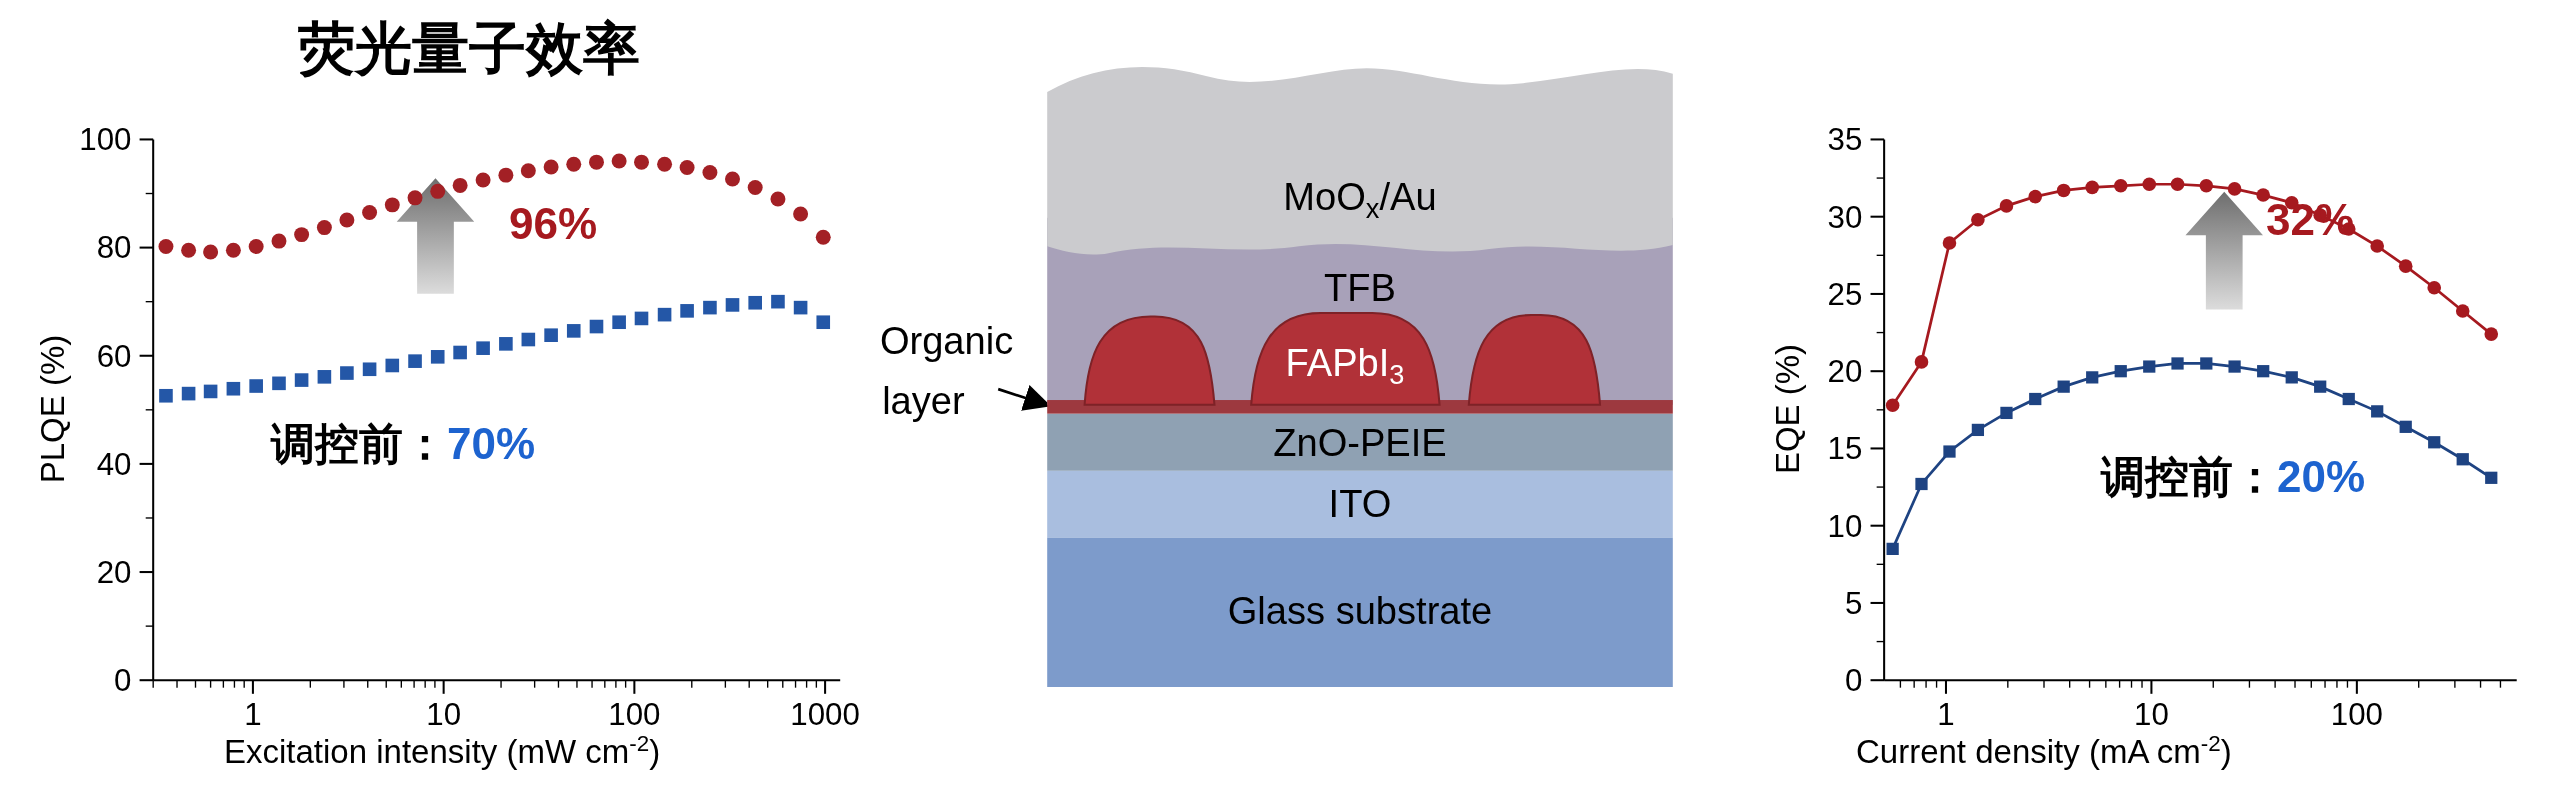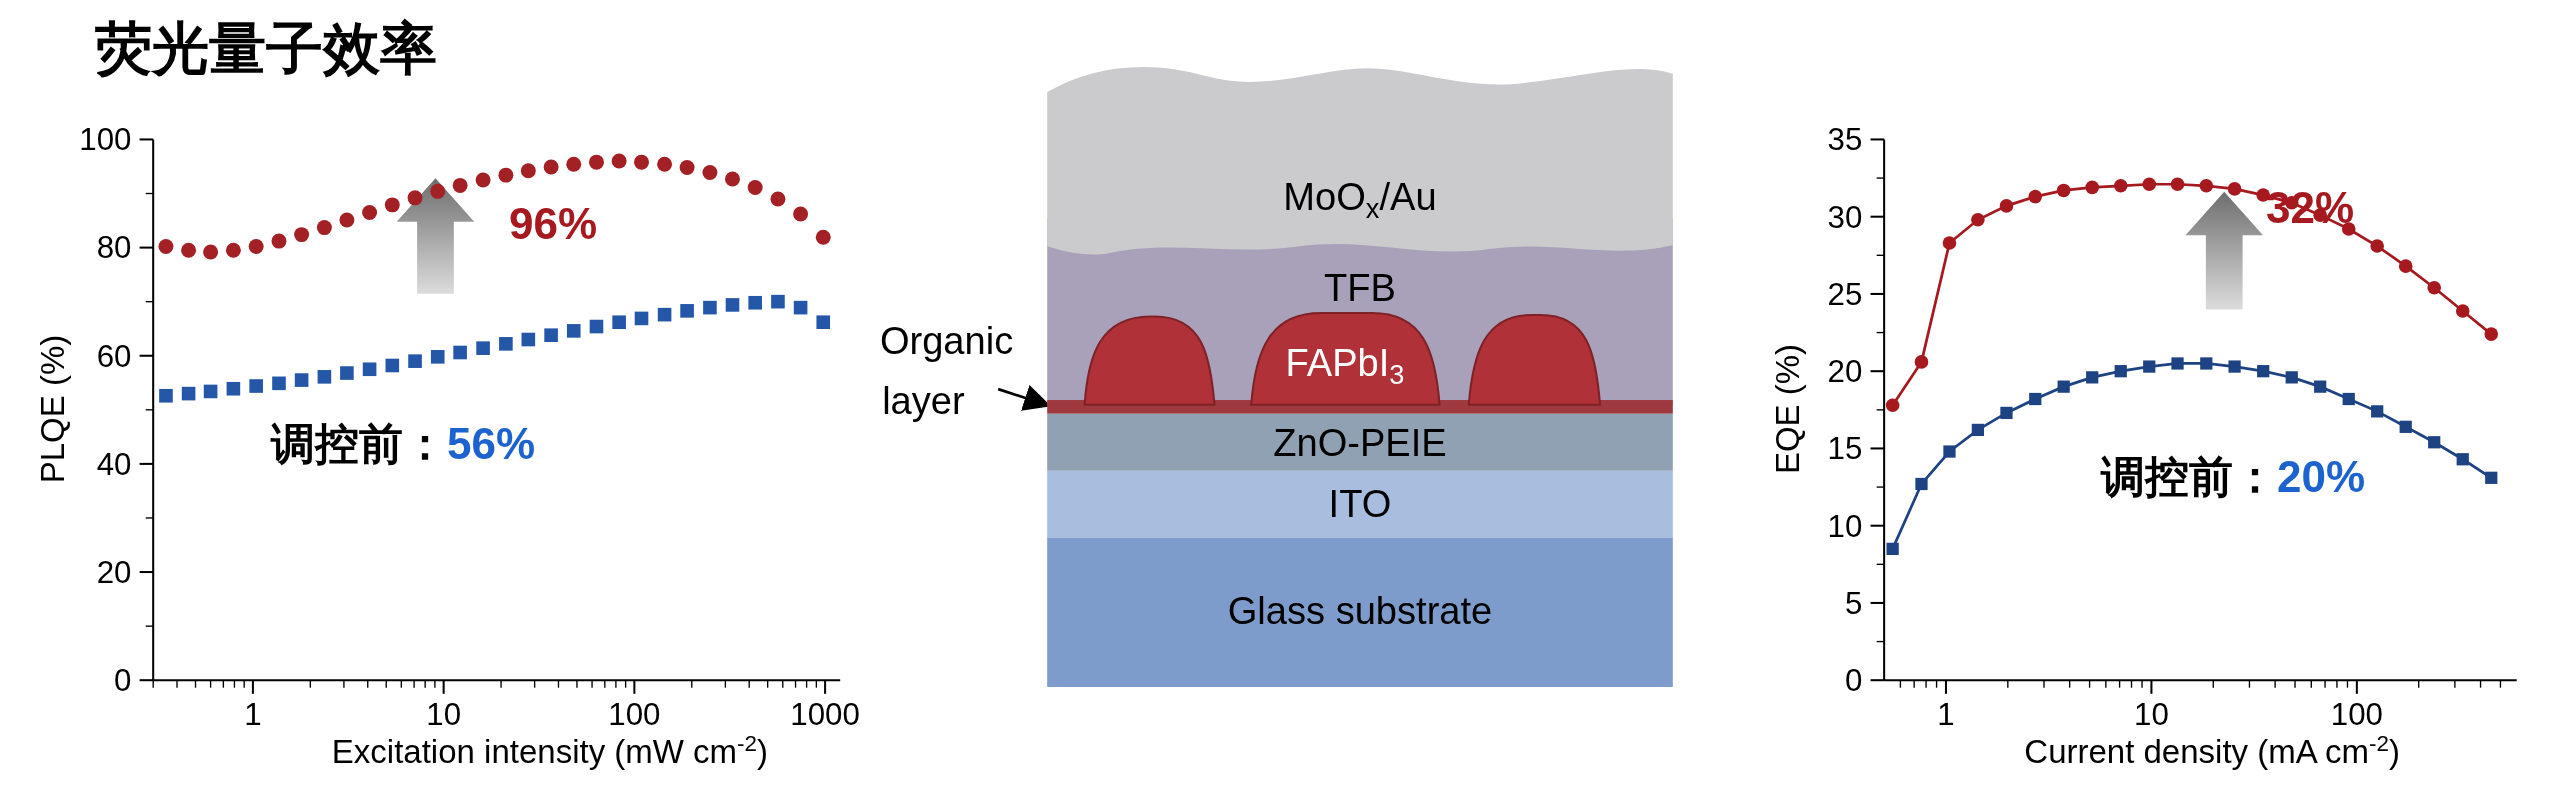--- a/index.html
+++ b/index.html
@@ -1,22 +1,22 @@
 <!DOCTYPE html>
 <html style="font-size:11px"><head>
 <meta charset="utf-8">
 <style>
   html,body{margin:0;padding:0;background:#fff;}
   #page{position:relative;width:2576px;height:804px;background:#fff;overflow:hidden;
         font-family:"Liberation Sans",sans-serif;color:#000;}
   #page svg{position:absolute;left:0;top:0;}
-  .panel-title{position:absolute;font-size:57px;font-weight:bold;text-align:left;white-space:nowrap;}
+  .panel-title{position:absolute;font-size:57px;font-weight:bold;text-align:center;white-space:nowrap;}
   .ylabel{position:absolute;font-size:33px;white-space:nowrap;
           transform:translate(-50%,-50%) rotate(-90deg);}
-  .xlabel{position:absolute;font-size:33px;text-align:right;white-space:nowrap;}
+  .xlabel{position:absolute;font-size:33px;text-align:left;white-space:nowrap;}
   .sup{font-size:22.4px;vertical-align:super;}
   .annot{position:absolute;font-size:44px;font-weight:bold;white-space:nowrap;}
   .annot-red{color:var(--annot-red,#a6191f);}
   .annot .blue{color:var(--annot-blue,#1d63cf);}
   .dlabel{font-size:56px;font-family:"Liberation Sans",sans-serif;}
   .dome{stroke:#7e2227;stroke-width:3px;}
 </style>
 </head>
 <body>
 
@@ -157,21 +157,21 @@
         <rect x="1166.7876453719305" y="442.245" width="20" height="20" fill="#2457a7"></rect>
         <rect x="1200.089028114842" y="463.7099999999999" width="20" height="20" fill="#2457a7"></rect>
       </g>
     </svg>
   <div class="ylabel" style="left:53px;top:409px">PLQE (%)</div>
   <div class="xlabel" style="left:224px;top:731px;width:544px">
     <span>Excitation intensity (mW cm</span><span class="sup">-2</span><span>)</span>
   </div>
   <div class="annot annot-red" style="left:509px;top:199px">96%</div>
   <div class="annot" style="left:271px;top:415px">
-    <span>调控前：</span><span class="blue">56%</span>
+    <span>调控前：</span><span class="blue">70%</span>
   </div>
 
   <svg id="diagram" width="830" height="680" viewBox="0 0 1220 1000" style="left:843px;top:41px">
     <defs>
       <marker id="ah" markerWidth="12" markerHeight="12" refX="9" refY="5" orient="auto">
         <path d="M0,0 L10,5 L0,10 Z" fill="#000"></path>
       </marker>
     </defs>
     <text class="dlabel" x="152" y="460" text-anchor="middle" fill="#000">Organic</text>
     <text class="dlabel" x="118" y="548" text-anchor="middle" fill="#000">layer</text>
@@ -310,19 +310,19 @@
         <rect x="957.797096709692" y="618.4857142857143" width="18" height="18" fill="#1e4382"></rect>
         <rect x="999.7131828392357" y="641.2" width="18" height="18" fill="#1e4382"></rect>
         <rect x="1041.624730162177" y="666.1857142857143" width="18" height="18" fill="#1e4382"></rect>
         <rect x="1083.5561246002399" y="693.4428571428571" width="18" height="18" fill="#1e4382"></rect>
       </g>
     </svg>
   <div class="ylabel" style="left:1788px;top:409px">EQE (%)</div>
   <div class="xlabel" style="left:1856px;top:731px;width:544px">
     <span>Current density (mA cm</span><span class="sup">-2</span><span>)</span>
   </div>
-  <div class="annot annot-red" style="left:2266px;top:183px">32%</div>
+  <div class="annot annot-red" style="left:2266px;top:195px">32%</div>
   <div class="annot" style="left:2101px;top:448px">
     <span>调控前：</span><span class="blue">20%</span>
   </div>
 
 </div>
 
 
 </body></html>

